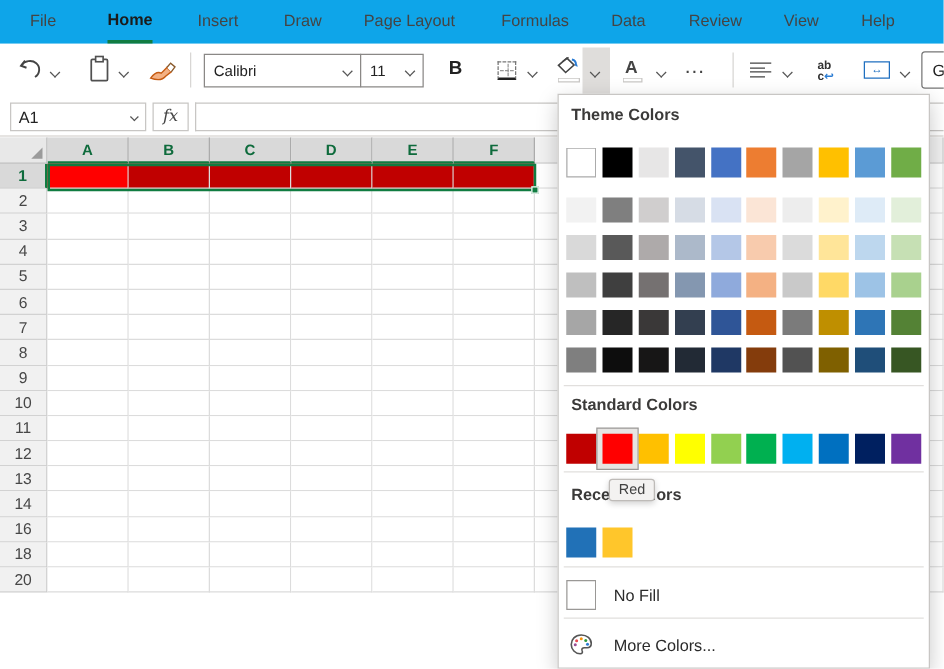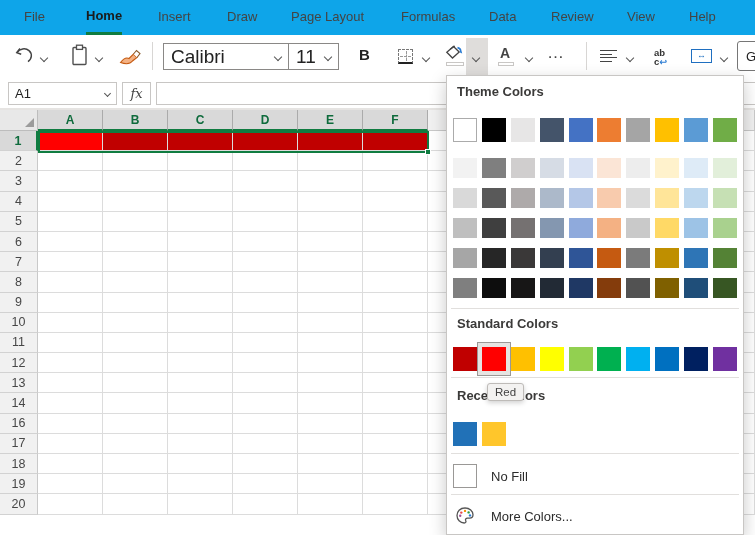--- a/index.html
+++ b/index.html
@@ -10,21 +10,21 @@
   
   #menubar{position:absolute;top:0;left:0;right:0;height:35px;background:#0ea5e9;}
   .menu-item{position:absolute;top:0;height:35px;line-height:34px;font-size:13px;color:#444;cursor:default;}
   .menu-item.active{font-weight:700;color:#1b1b1b;border-bottom:3px solid #107C41;line-height:32px;}
 
   
   #toolbar{position:absolute;top:35px;left:0;right:0;height:42px;background:#fff;}
   .tb{position:absolute;}
   .chv{display:inline-block;width:6px;height:6px;border-right:1.4px solid #555;border-bottom:1.4px solid #555;transform:rotate(45deg);}
   .sep{position:absolute;top:7px;width:1px;height:28px;background:#D8D6D4;}
-  .combo{position:absolute;top:8px;height:27px;border:1px solid #8A8886;background:#fff;display:flex;align-items:center;padding:0 7px;font-size:19px;color:#222;justify-content:space-between;}
+  .combo{position:absolute;top:8px;height:27px;border:1px solid #8A8886;background:#fff;display:flex;align-items:center;padding:0 7px;font-size:12px;color:#222;justify-content:space-between;}
   .combo .chv{margin-left:auto;}
   .pressed-bg{position:absolute;left:466px;top:3px;width:22px;height:39px;background:#DFDDDB;}
   .color-bar{position:absolute;width:18px;height:4px;background:#fff;box-shadow:inset 0 0 0 1px #C9C7C5;}
   .borders-icon{position:absolute;width:15px;height:15px;border:1px dashed #777;border-bottom:2.5px solid #222;}
   .borders-icon::before{content:"";position:absolute;left:50%;top:1px;bottom:1px;border-left:1px dashed #999;}
   .borders-icon::after{content:"";position:absolute;top:50%;left:1px;right:1px;border-top:1px dashed #999;}
   .align-icon i{display:block;height:0;border-top:1.6px solid #444;margin:2.4px 0;}
   .merge-box{position:absolute;width:21px;height:14px;border:1.5px solid #1F6FC0;color:#1F6FC0;font-size:9px;line-height:11px;text-align:center;font-weight:700;}
   .wrap-icon{position:absolute;font-size:9.5px;line-height:9px;color:#333;font-weight:600;}
   .wrap-icon .blue{color:#2B7CD3;}
@@ -343,41 +343,21 @@
         <div class="rowhdr">16</div>
         <div class="cell"></div>
         <div class="cell"></div>
         <div class="cell"></div>
         <div class="cell"></div>
         <div class="cell"></div>
         <div class="cell"></div>
         <div class="cell last"></div>
       </div>
       <div class="grid-row">
-        <div class="rowhdr">17</div>
-        <div class="cell"></div>
-        <div class="cell"></div>
-        <div class="cell"></div>
-        <div class="cell"></div>
-        <div class="cell"></div>
-        <div class="cell"></div>
-        <div class="cell last"></div>
-      </div>
-      <div class="grid-row">
         <div class="rowhdr">18</div>
-        <div class="cell"></div>
-        <div class="cell"></div>
-        <div class="cell"></div>
-        <div class="cell"></div>
-        <div class="cell"></div>
-        <div class="cell"></div>
-        <div class="cell last"></div>
-      </div>
-      <div class="grid-row">
-        <div class="rowhdr">19</div>
         <div class="cell"></div>
         <div class="cell"></div>
         <div class="cell"></div>
         <div class="cell"></div>
         <div class="cell"></div>
         <div class="cell"></div>
         <div class="cell last"></div>
       </div>
       <div class="grid-row">
         <div class="rowhdr">20</div>

